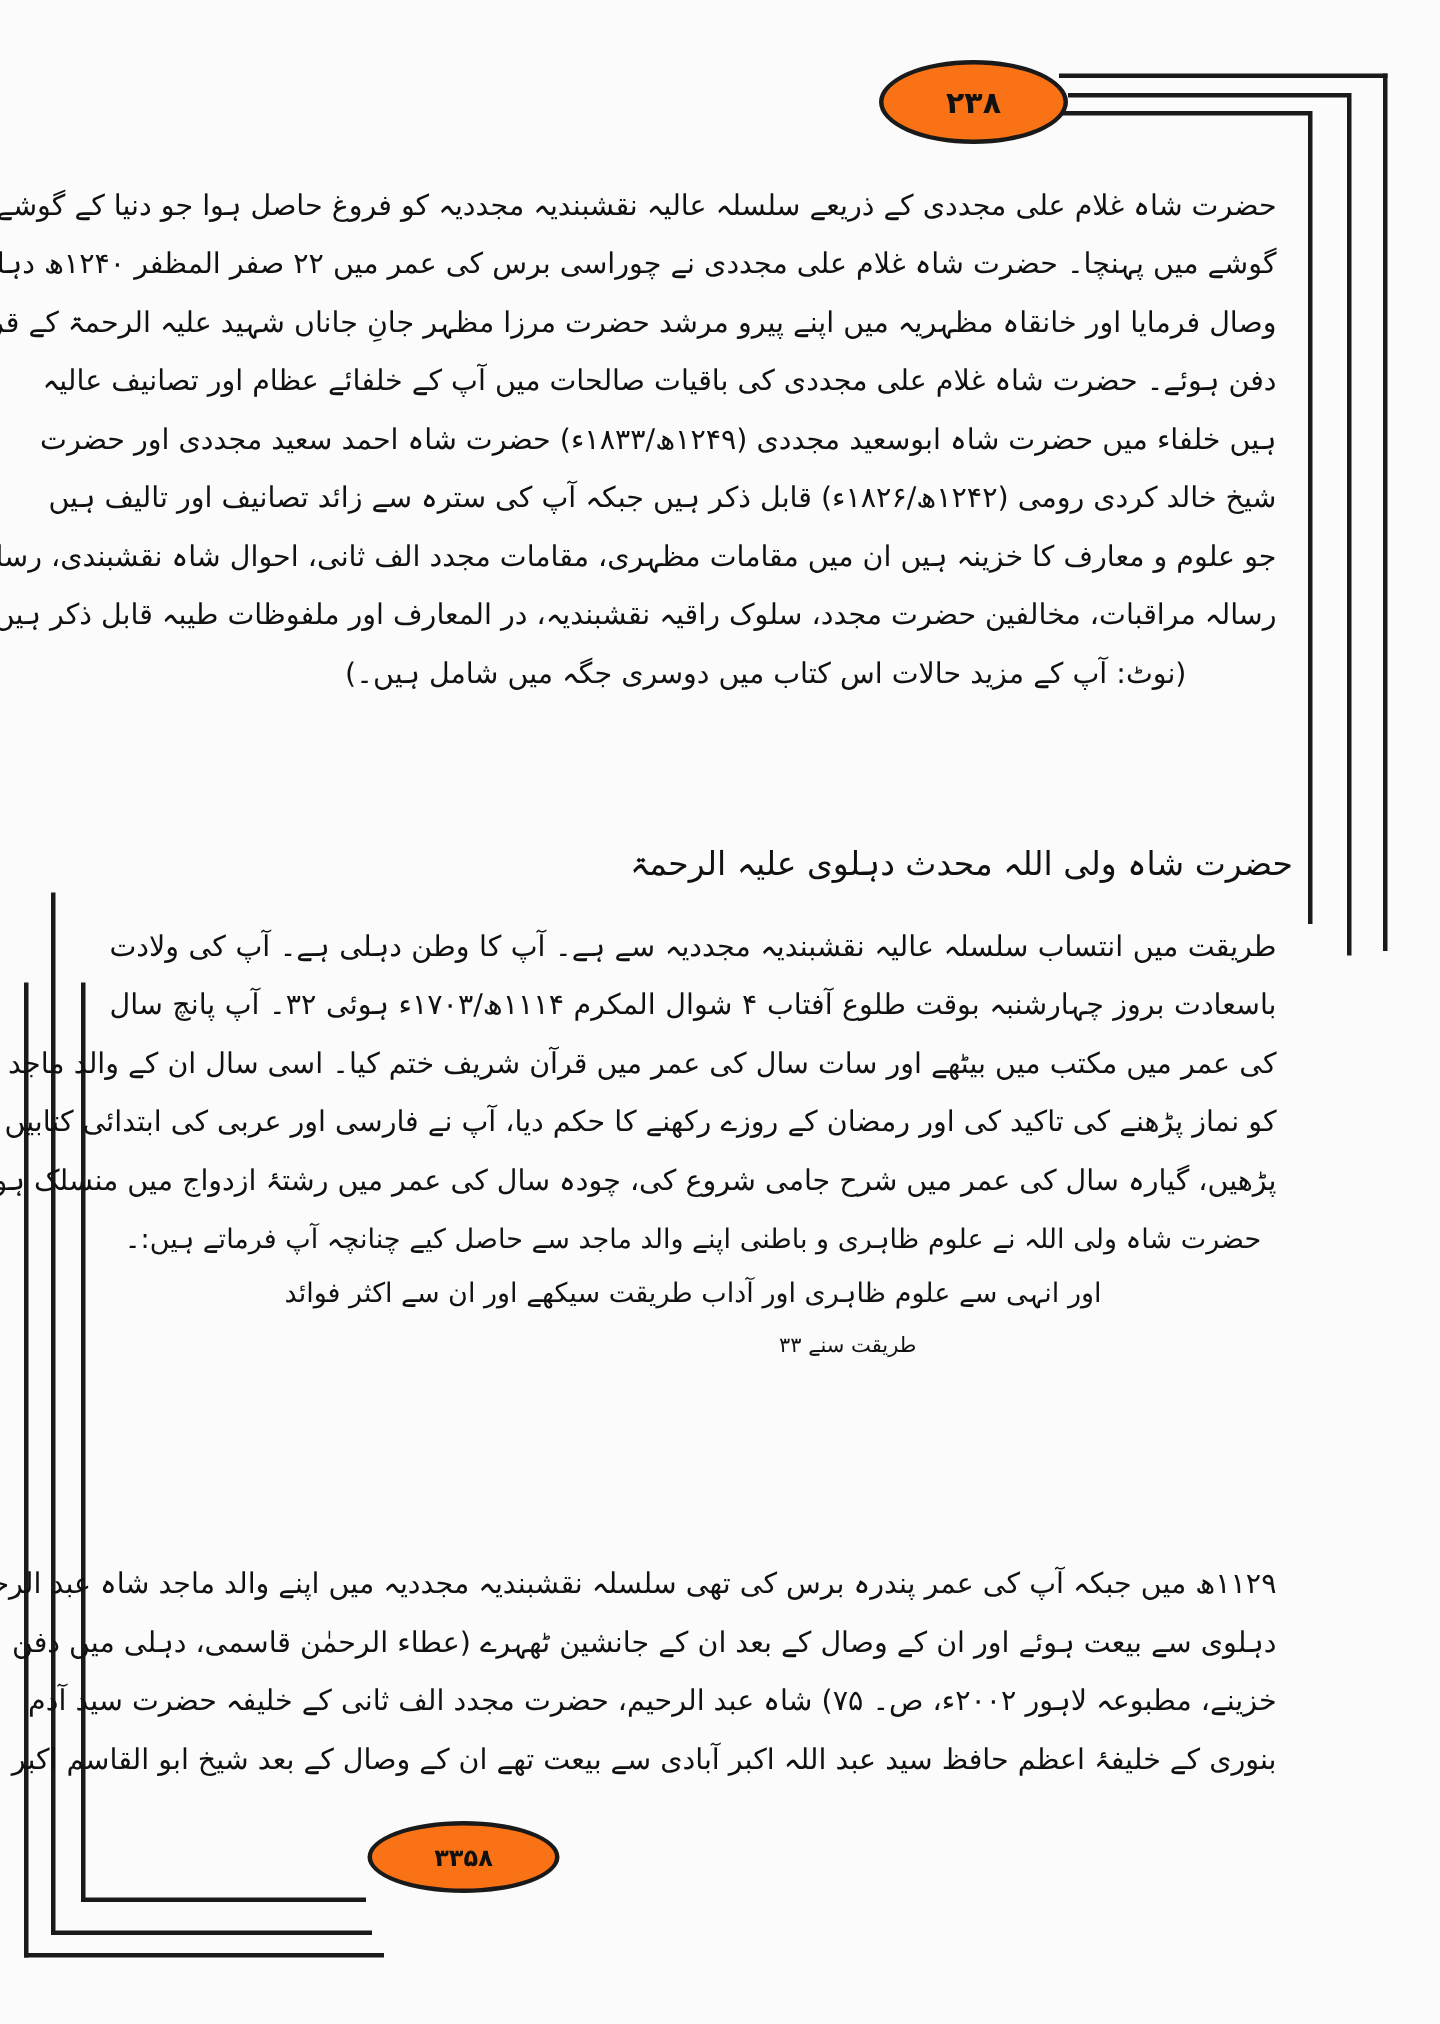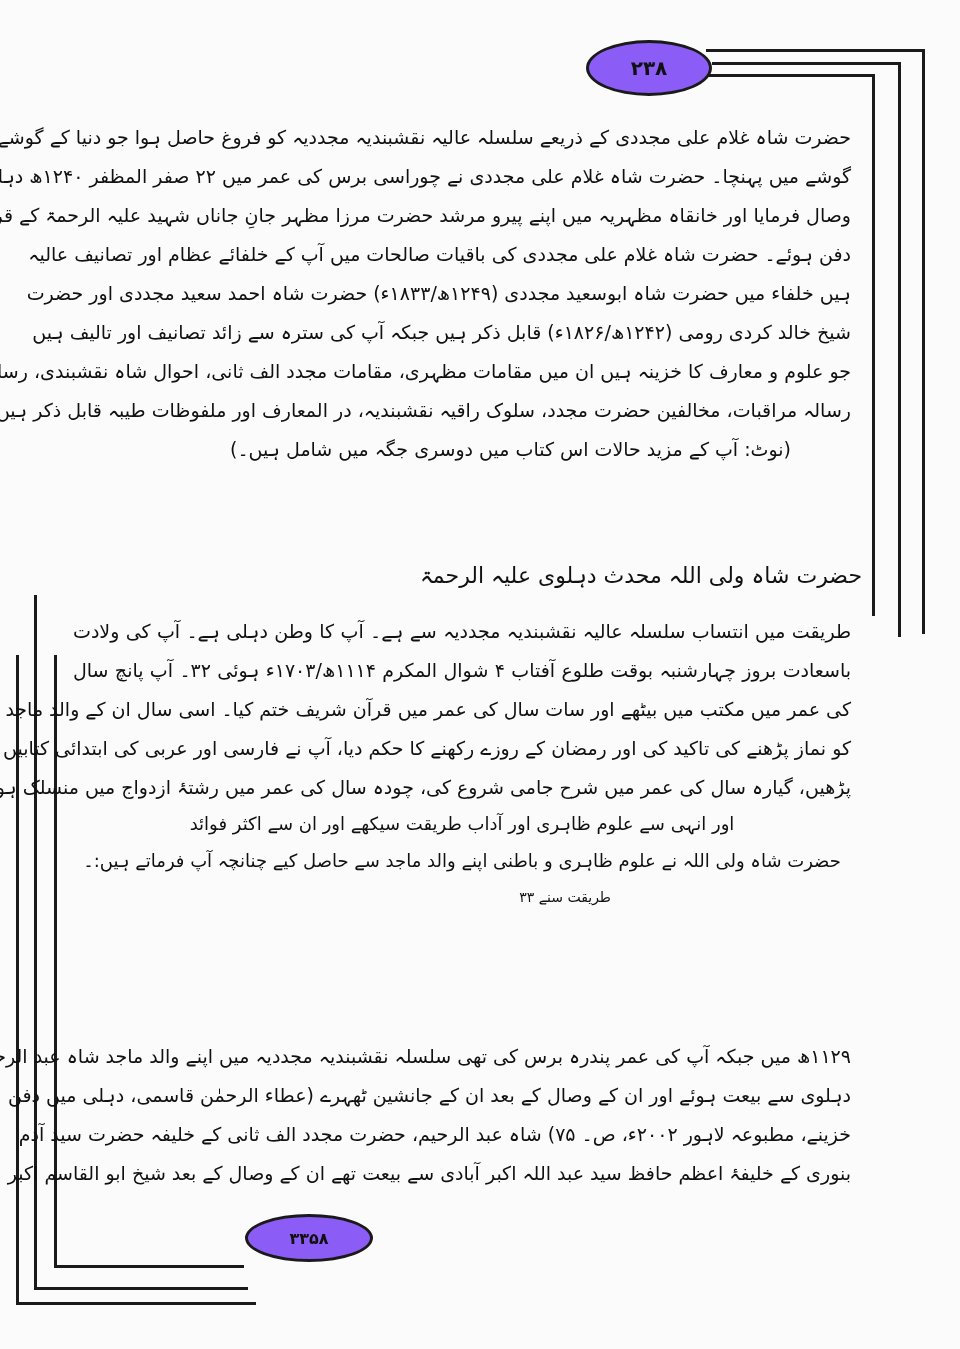--- a/index.html
+++ b/index.html
@@ -25,21 +25,21 @@
   
   .l1 { left: 16px; top: 655px; width: 3px; height: 650px; }
   .l2 { left: 34px; top: 595px; width: 3px; height: 695px; }
   .l3 { left: 54px; top: 655px; width: 3px; height: 612px; }
   .b1 { left: 16px; top: 1302px; width: 240px; height: 3px; }
   .b2 { left: 34px; top: 1287px; width: 214px; height: 3px; }
   .b3 { left: 54px; top: 1265px; width: 190px; height: 3px; }
 
   .oval {
     position: absolute; border: 3px solid #1a1a1a; border-radius: 50%;
-    background: #8b5cf6; display: flex; align-items: center; justify-content: center;
+    background: #f97316; display: flex; align-items: center; justify-content: center;
     font-family: "DejaVu Sans", sans-serif; font-weight: bold; letter-spacing: 3px;
   }
   .oval-top { left: 586px; top: 40px; width: 120px; height: 50px; font-size: 20px; }
   .oval-bot { left: 245px; top: 1214px; width: 122px; height: 42px; font-size: 16px; }
 
   .text {
     position: absolute; left: 73px; width: 778px; direction: rtl;
     font-family: "DejaVu Sans", sans-serif; font-size: 19px; line-height: 39px;
   }
   .line { display: block; white-space: nowrap; text-align: justify; text-align-last: justify; }
@@ -85,22 +85,22 @@
   </div>
 
   <div class="heading">حضرت شاہ ولی اللہ محدث دہلوی علیہ الرحمۃ</div>
 
   <div class="text" style="top:612px;">
     <span class="line">طریقت میں انتساب سلسلہ عالیہ نقشبندیہ مجددیہ سے ہے۔ آپ کا وطن دہلی ہے۔ آپ کی ولادت</span>
     <span class="line">باسعادت بروز چہارشنبہ بوقت طلوع آفتاب ۴ شوال المکرم ۱۱۱۴ھ/۱۷۰۳ء ہوئی ۳۲۔ آپ پانچ سال</span>
     <span class="line">کی عمر میں مکتب میں بیٹھے اور سات سال کی عمر میں قرآن شریف ختم کیا۔ اسی سال ان کے والد ماجد نے ان</span>
     <span class="line">کو نماز پڑھنے کی تاکید کی اور رمضان کے روزے رکھنے کا حکم دیا، آپ نے فارسی اور عربی کی ابتدائی کتابیں</span>
     <span class="line">پڑھیں، گیارہ سال کی عمر میں شرح جامی شروع کی، چودہ سال کی عمر میں رشتۂ ازدواج میں منسلک ہوئے۔</span>
+    <span class="line center" style="font-size:18px;">حضرت شاہ ولی اللہ نے علوم ظاہری و باطنی اپنے والد ماجد سے حاصل کیے چنانچہ آپ فرماتے ہیں:۔</span>
     <span class="line quote" style="font-size:18px; line-height:34px;">اور انہی سے علوم ظاہری اور آداب طریقت سیکھے اور ان سے اکثر فوائد</span>
-    <span class="line center" style="font-size:18px;">حضرت شاہ ولی اللہ نے علوم ظاہری و باطنی اپنے والد ماجد سے حاصل کیے چنانچہ آپ فرماتے ہیں:۔</span>
     <span class="line quote-end" style="font-size:14px; line-height:34px;">طریقت سنے ۳۳</span>
   </div>
 
   <div class="text" style="top:1037px;">
     <span class="line">۱۱۲۹ھ میں جبکہ آپ کی عمر پندرہ برس کی تھی سلسلہ نقشبندیہ مجددیہ میں اپنے والد ماجد شاہ عبد الرحیم</span>
     <span class="line">دہلوی سے بیعت ہوئے اور ان کے وصال کے بعد ان کے جانشین ٹھہرے (عطاء الرحمٰن قاسمی، دہلی میں دفن</span>
     <span class="line">خزینے، مطبوعہ لاہور ۲۰۰۲ء، ص۔ ۷۵) شاہ عبد الرحیم، حضرت مجدد الف ثانی کے خلیفہ حضرت سید آدم</span>
     <span class="line">بنوری کے خلیفۂ اعظم حافظ سید عبد اللہ اکبر آبادی سے بیعت تھے ان کے وصال کے بعد شیخ ابو القاسم اکبر</span>
   </div>
 

